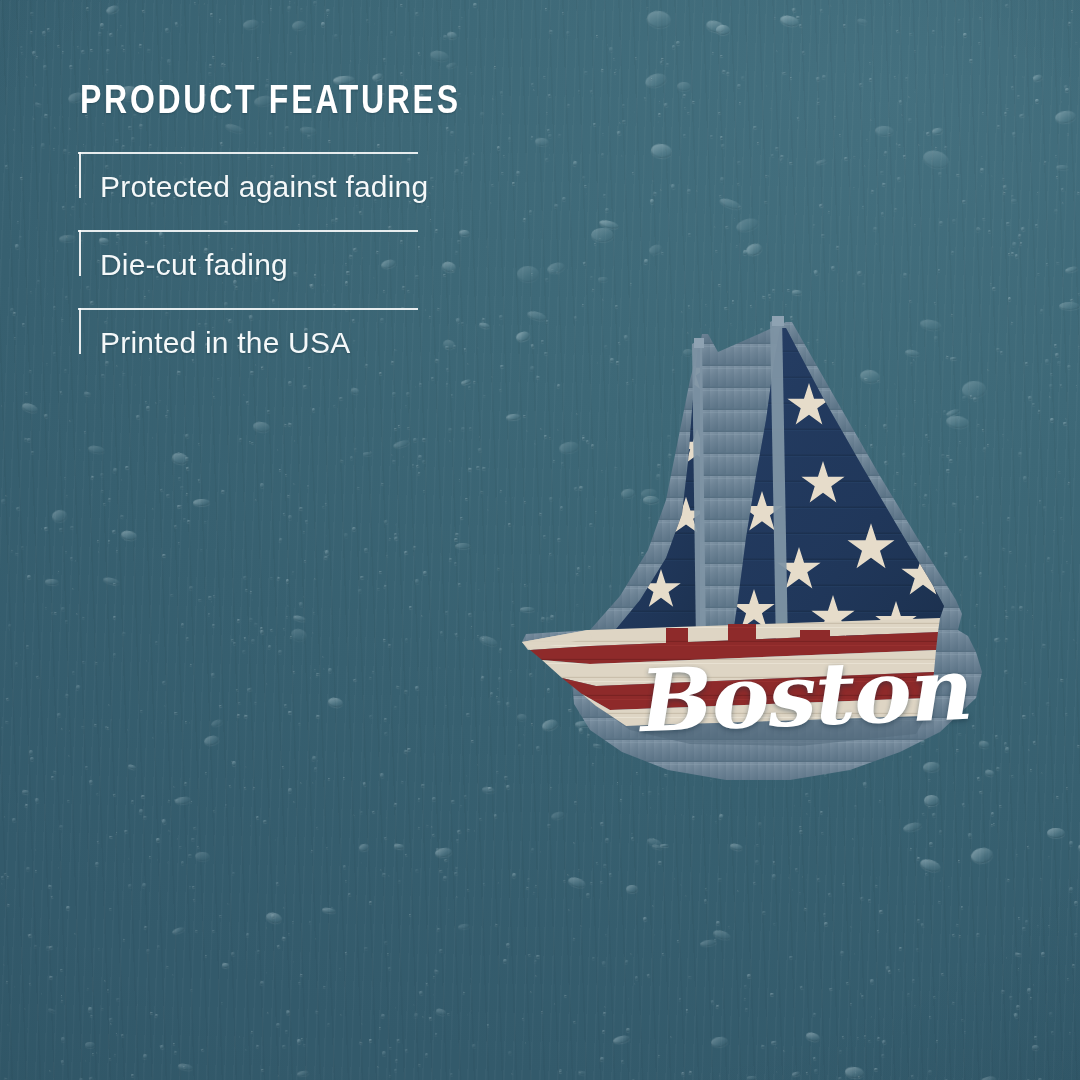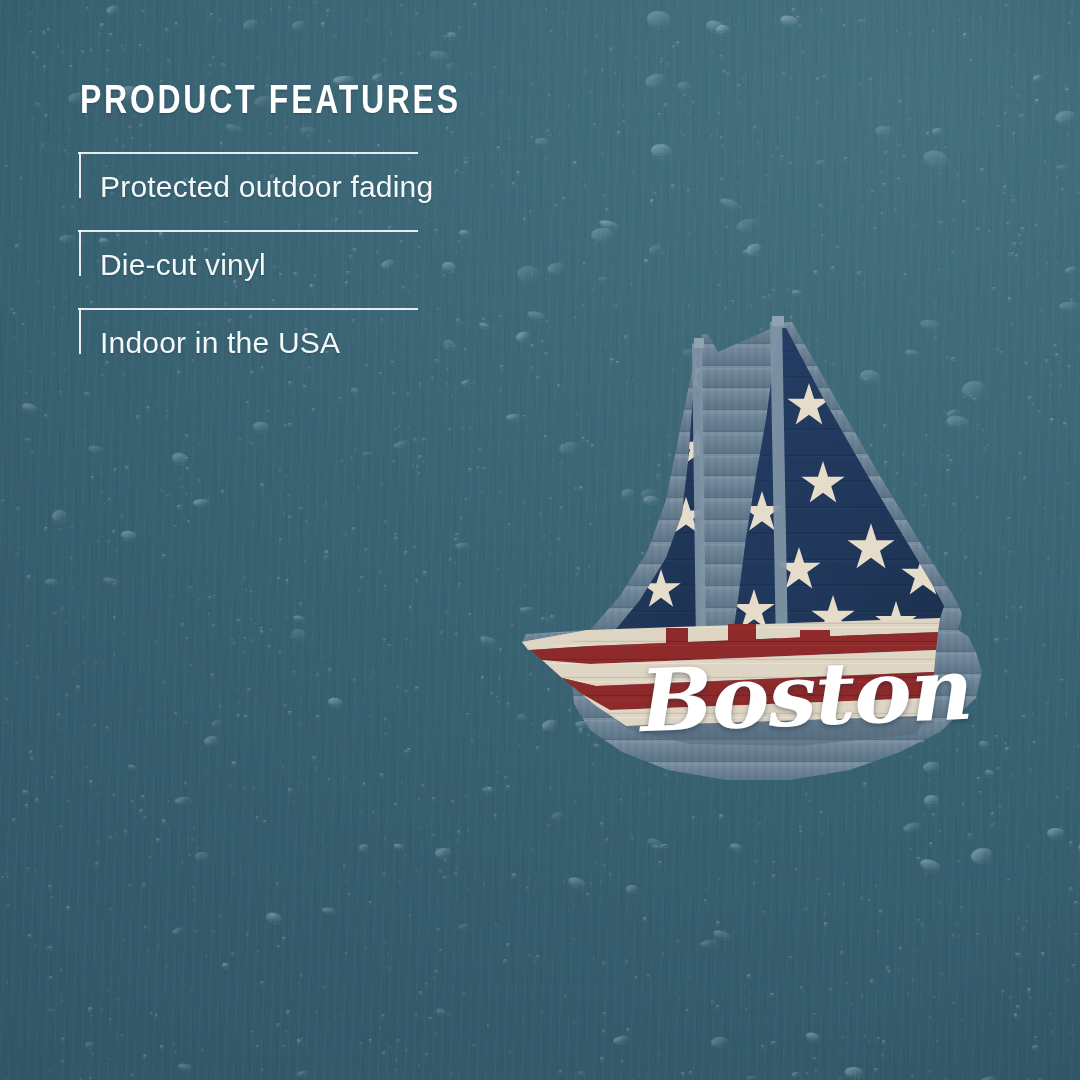--- a/index.html
+++ b/index.html
@@ -2203,31 +2203,31 @@
   <div class="vignette"></div>
 
   <div class="panel">
 
     <div class="panel-title">PRODUCT FEATURES</div>
 
     <div class="feature-list" id="feature-list">
         <div class="feature-row">
           <div class="feature-rule"></div>
           <div class="feature-tick"></div>
-          <div class="feature-label">Protected outdoor fading</div>
+          <div class="feature-label">Protected against fading</div>
         </div>
         <div class="feature-row">
           <div class="feature-rule"></div>
           <div class="feature-tick"></div>
-          <div class="feature-label">Die-cut vinyl</div>
+          <div class="feature-label">Die-cut fading</div>
         </div>
         <div class="feature-row">
           <div class="feature-rule"></div>
           <div class="feature-tick"></div>
-          <div class="feature-label">Indoor in the USA</div>
+          <div class="feature-label">Printed in the USA</div>
         </div>
       </div>
   </div>
 
   <div class="sticker">
     <svg viewBox="0 0 520 500" xmlns="http://www.w3.org/2000/svg" aria-hidden="true">
       <defs>
 
         <pattern id="planks" width="10" height="26" patternUnits="userSpaceOnUse">
           <rect width="10" height="26" fill="#223a5e"></rect>

